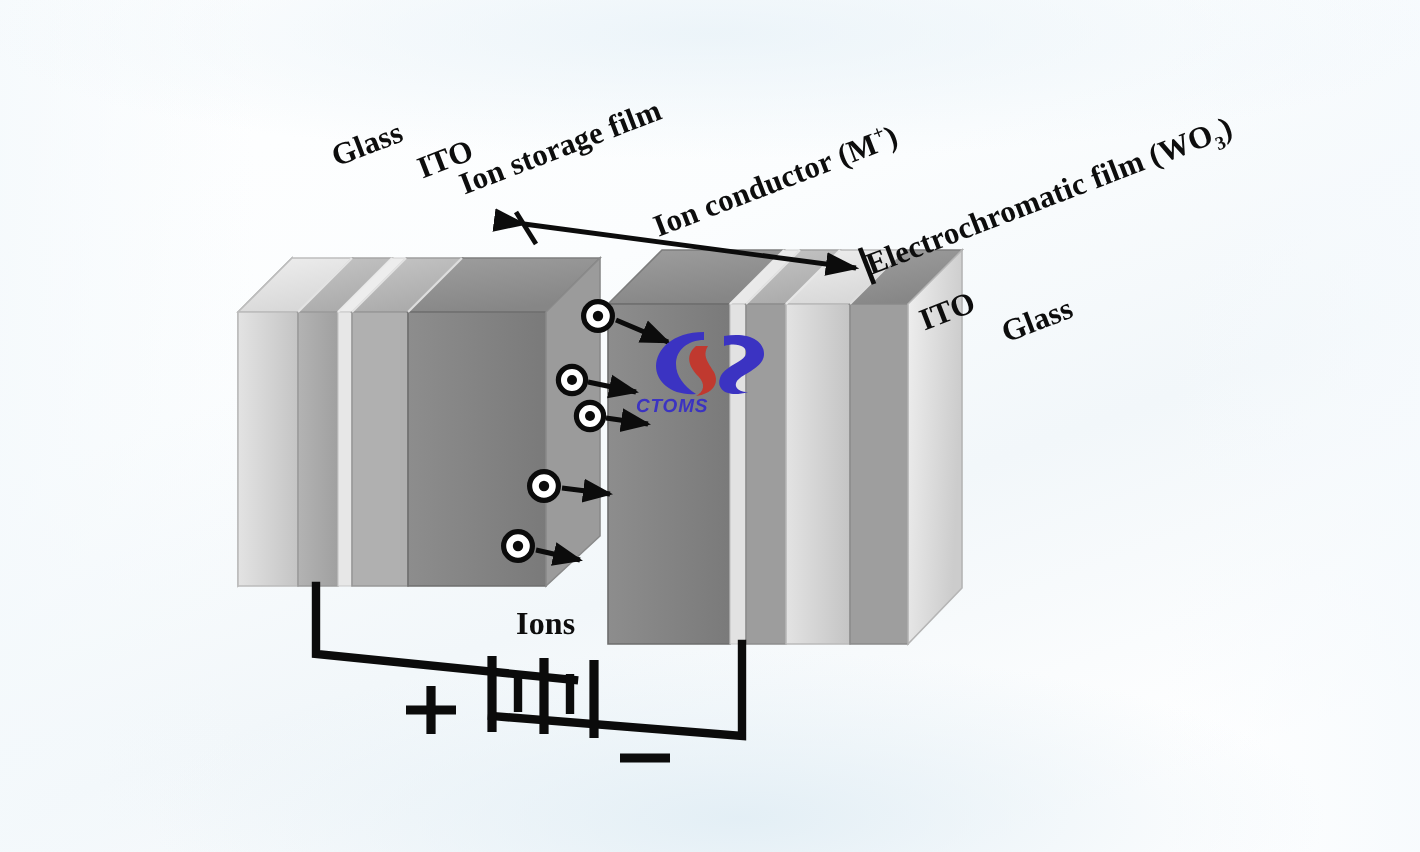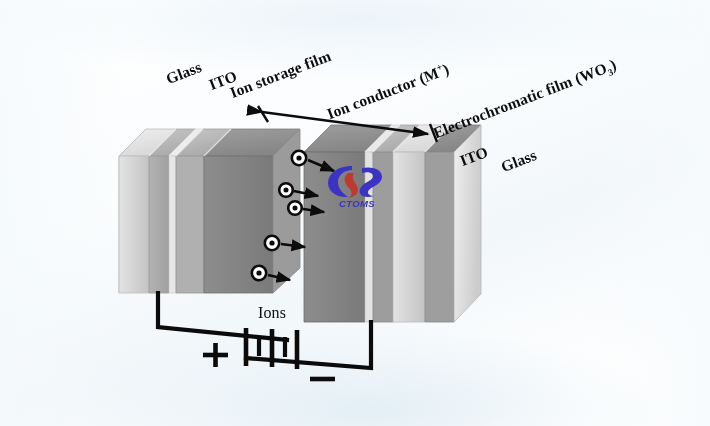--- a/index.html
+++ b/index.html
@@ -43,21 +43,21 @@
   .lbl sup { font-size: 0.62em; }
   .lbl sub { font-size: 0.62em; }
 
   #lbl-glass-l   { left: 170px; top: 70px;  font-size: 15.5px; transform: rotate(-21deg); }
   #lbl-ito-l     { left: 213px; top: 76px;  font-size: 15.5px; transform: rotate(-21deg); }
   #lbl-storage   { left: 234px; top: 84px;  font-size: 15.5px; transform: rotate(-21deg); }
   #lbl-conductor { left: 331px; top: 104px; font-size: 15.5px; transform: rotate(-21deg); }
   #lbl-ecfilm    { left: 438px; top: 124px; font-size: 15.5px; transform: rotate(-21deg); }
   #lbl-ito-r     { left: 441px; top: 123px; font-size: 15.5px; transform: rotate(-21deg); }
   #lbl-glass-r   { left: 474px; top: 130px; font-size: 15.5px; transform: rotate(-21deg); }
-  #lbl-ions      { left: 258px; top: 304px; font-size: 16px; font-weight: 400; }
+  #lbl-ions      { left: 258px; top: 304px; font-size: 16px; font-weight: 700; }
 
   #watermark {
     position: absolute;
     left: 189px;
     top: 211px;
     font-family: "Liberation Serif", serif;
     font-size: 30px;
     color: #4036d8;
     opacity: 0.88;
     letter-spacing: 0.2px;
@@ -70,21 +70,21 @@
     left: 318px;
     top: 162px;
     width: 78px;
     height: 52px;
     pointer-events: none;
   }
   #logo-text {
     position: absolute;
     left: 0; top: 36px;
     width: 78px;
-    text-align: center;
+    text-align: left;
     font-family: "Liberation Sans", sans-serif;
     font-weight: 700;
     font-style: italic;
     font-size: 9.5px;
     color: #3b33c2;
     letter-spacing: 0.4px;
   }
 </style>
 </head>
 <body>

